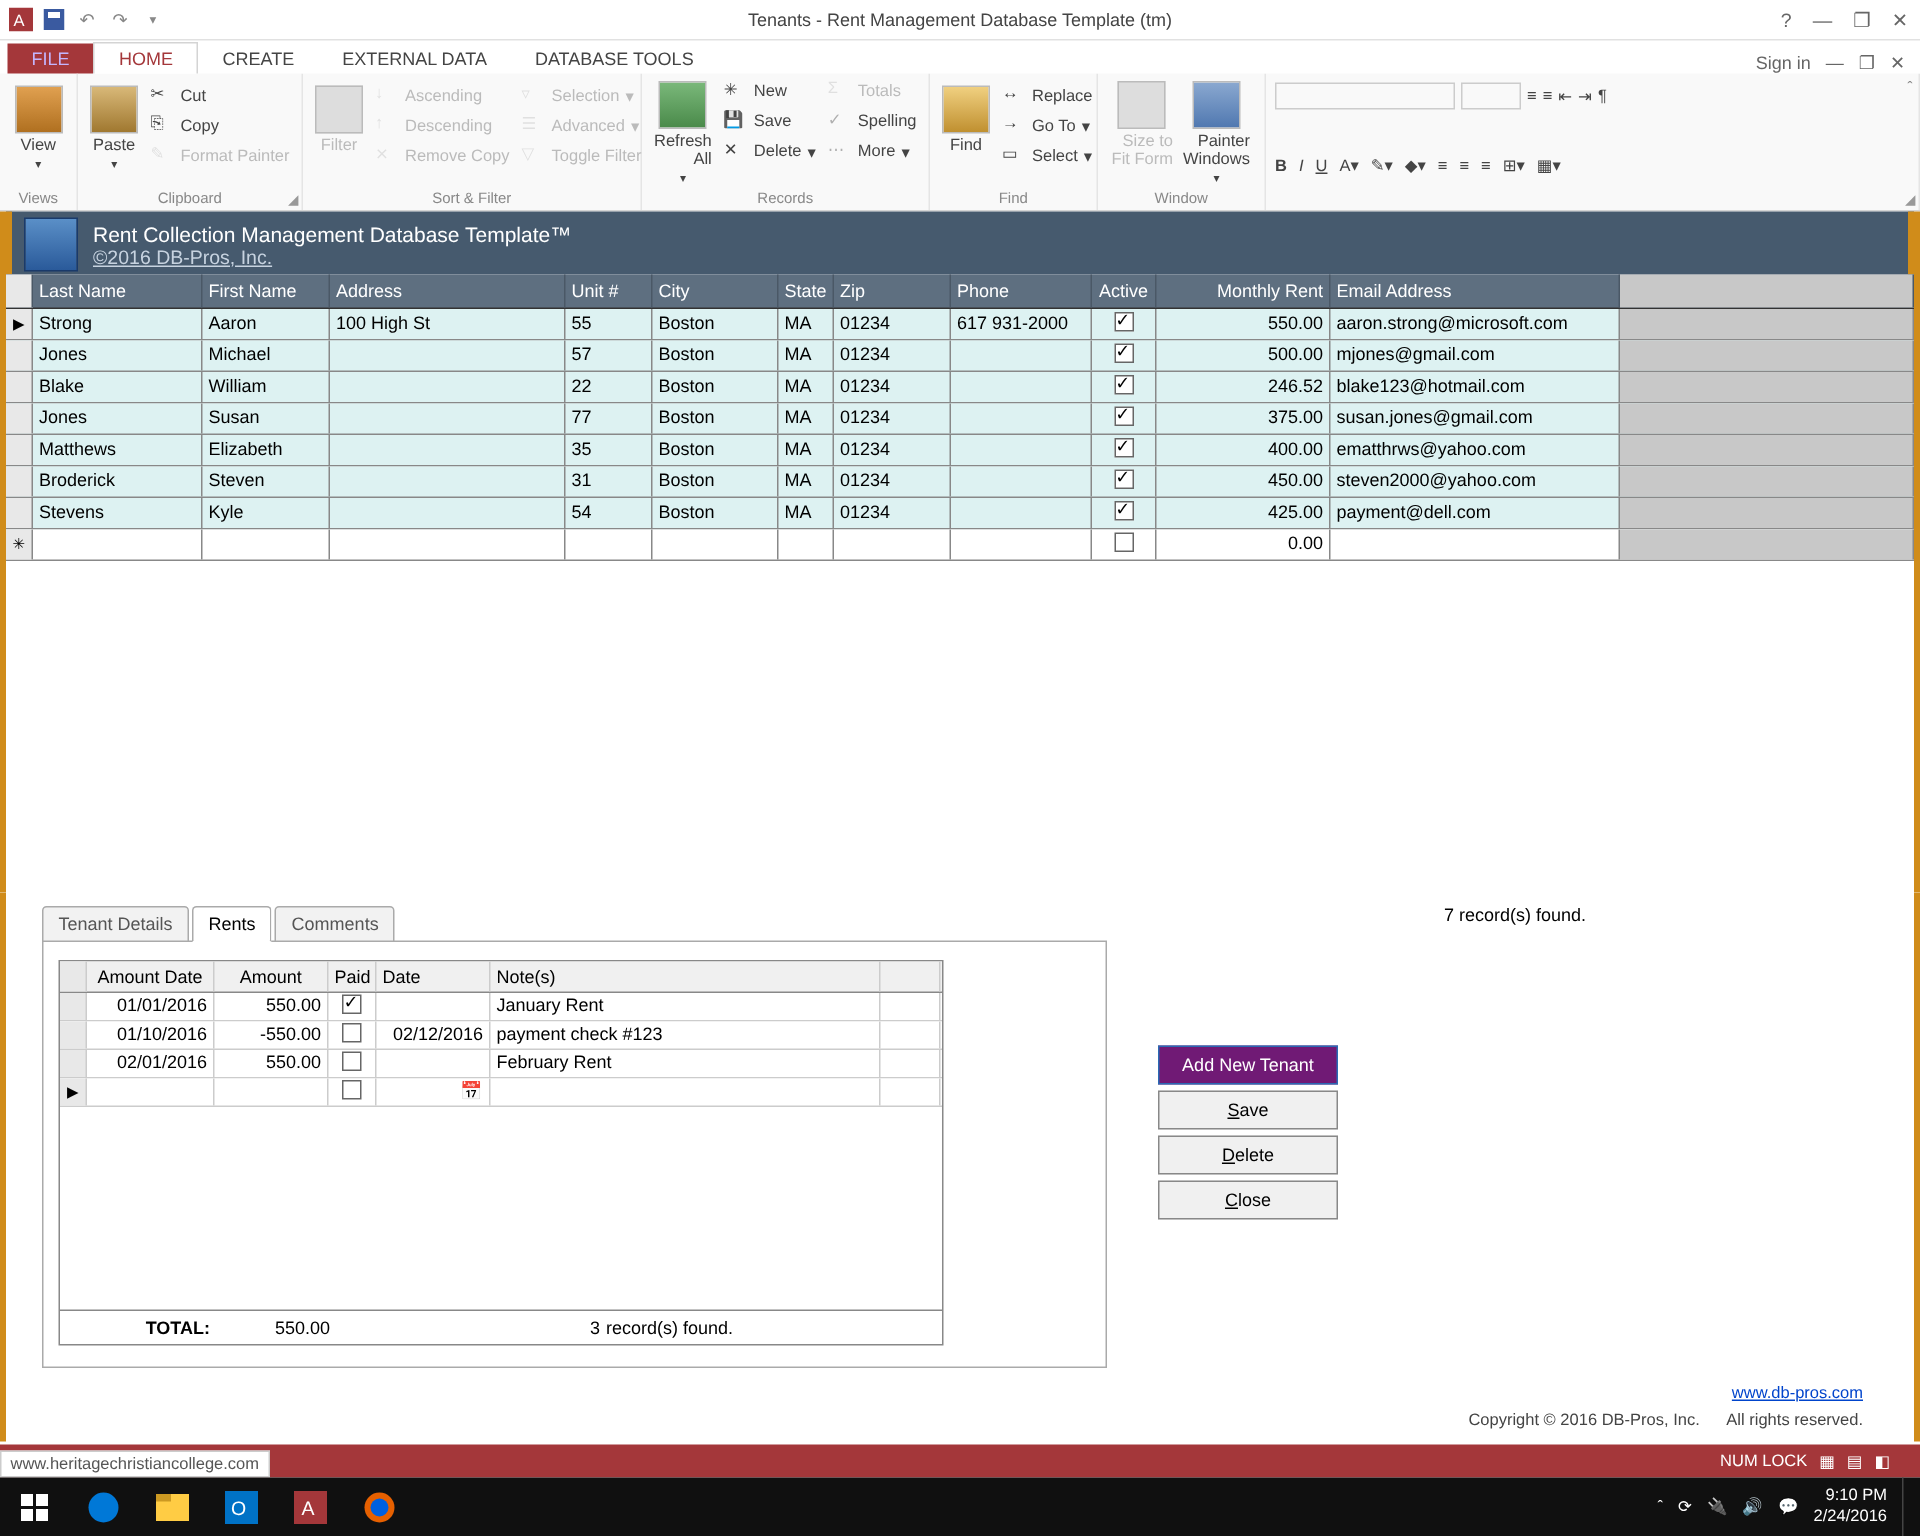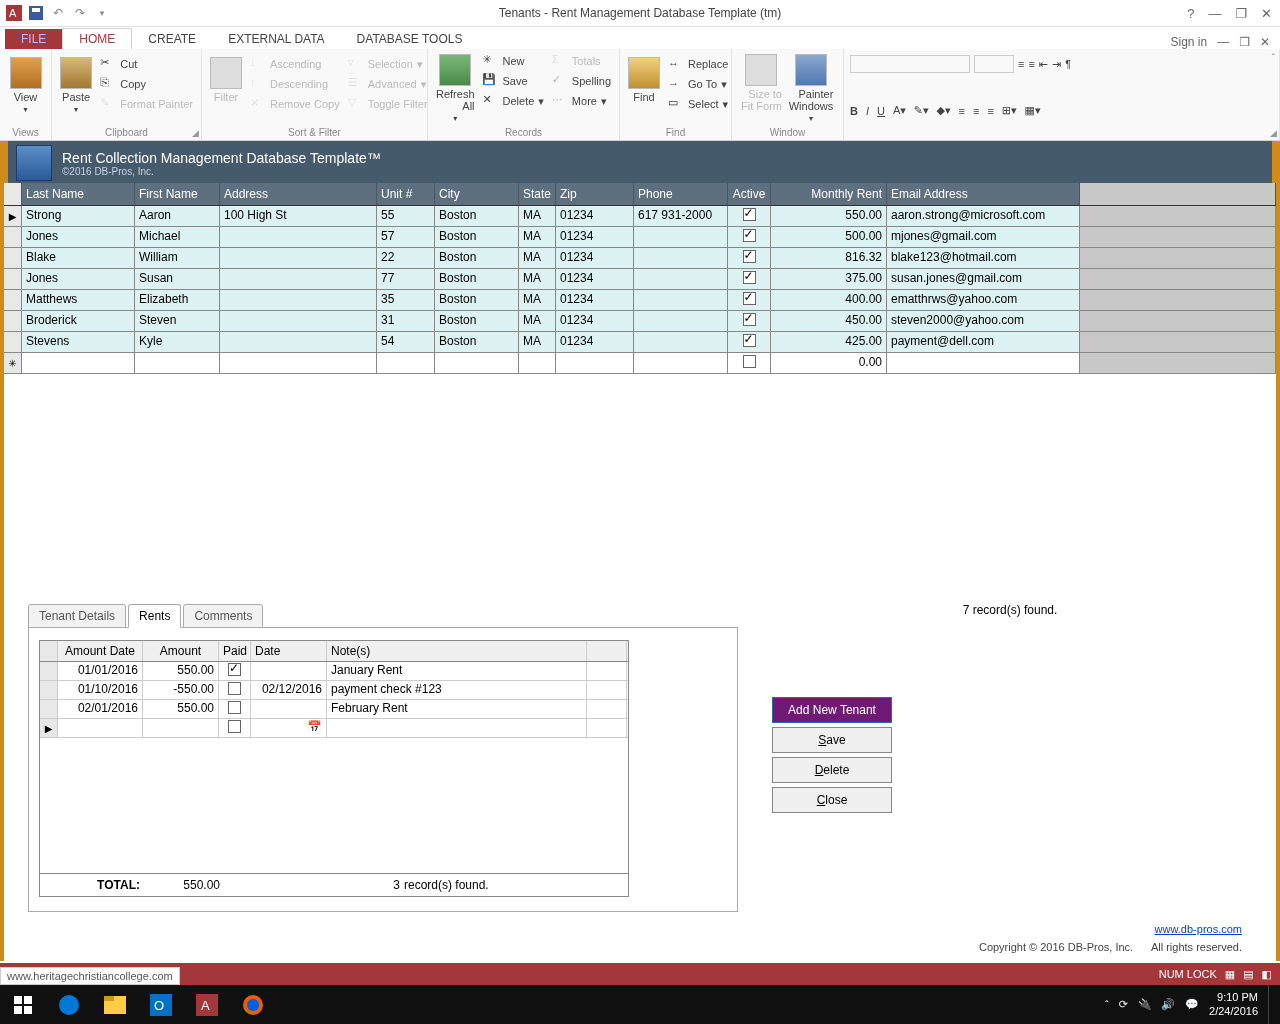--- a/index.html
+++ b/index.html
@@ -32,21 +32,21 @@
 .rrow { display: flex; align-items: center; gap: 4px; cursor: pointer; white-space: nowrap; padding: 1px 2px;}
 .rrow .sic { width: 16px; height: 16px; display: inline-block; }
 .greyed { color: #bbb; }
 .greyed .sic { opacity: 0.4; }
 .launcher { position: absolute; right: 2px; bottom: 2px; font-size: 9px; color: #999; }
 
 
 .form-header { background: #465A6E; color: #fff; padding: 4px 8px 2px; display: flex; align-items: center; gap: 10px; border-left: 4px solid #d08c1a; border-right: 4px solid #d08c1a;}
 .form-header .logo { width: 36px; height: 36px; background: linear-gradient(#5a8fc7, #2a5a9a); border: 1px solid #1a3a6a; }
 .form-header .ftitle { font-size: 14px; }
-.form-header .fcopy { font-size: 10px; color: #c7d3e0; display: block; }
+.form-header .fcopy { font-size: 13px; color: #c7d3e0; display: block; text-decoration: underline; }
 
 
 .main-wrap { border-left: 4px solid #d08c1a; border-right: 4px solid #d08c1a; }
 .tenant-header { background: #5E6F80; color: #fff; display: flex; font-size: 12px; border-bottom: 1px solid #333; }
 .tenant-header > div { padding: 4px 4px; border-right: 1px solid #4a5866; }
 .trow { display: flex; background: #DDF2F2; border-bottom: 1px solid #888; font-size: 12px; }
 .trow.new { background: #fff; }
 .trow > div { padding: 2px 4px; border-right: 1px solid #888; overflow: hidden; white-space: nowrap; }
 .rsel { width: 18px; background: #e8e8e8; text-align: center; font-size: 10px; display: flex; align-items: center; justify-content: center; }
 .col-last { width: 113px; }
@@ -86,21 +86,21 @@
 
 .rightcol { flex: 1; padding-top: 0; font-size: 12px; }
 .records-found { text-align: center; margin-bottom: 80px; }
 .btns { display: flex; flex-direction: column; gap: 4px; width: 120px; margin-left: 4px; }
 .btn { border: 1px solid #888; padding: 5px 0; text-align: center; font-size: 12px; background: #f0f0f0; cursor: pointer; }
 .btn.primary { background: #701a75; color: #fff; border-color: #2a6ab4; }
 .footer-links { text-align: right; margin-top: 110px; font-size: 11px; color: #444; padding-right: 10px;}
 .footer-links a { color: #0044cc; text-decoration: underline; display: block; margin-bottom: 6px;}
 
 
-.statusbar { position: absolute; bottom: 39px; left: 0; right: 0; height: 22px; background: #A4373A; color: #fff; display: flex; align-items: center; padding: 0 8px; font-size: 11px; }
+.statusbar { position: absolute; bottom: 39px; left: 0; right: 0; height: 22px; background: #A4373A; color: #fff; display: flex; align-items: center; padding: 0 20px; font-size: 11px; }
 .statusbar .right { margin-left: auto; display: flex; gap: 8px; align-items: center; }
 
 
 .url-overlay { position: absolute; bottom: 39px; left: 0; background: #fff; color: #555; font-size: 11px; padding: 2px 6px; border: 1px solid #ccc; }
 
 
 .taskbar { position: absolute; bottom: 0; left: 0; right: 0; height: 39px; background: #101010; display: flex; align-items: center; }
 .task-item { width: 46px; height: 39px; display: flex; align-items: center; justify-content: center; cursor: pointer; }
 .taskbar .tray { margin-left: auto; color: #fff; display: flex; align-items: center; gap: 10px; padding-right: 6px; font-size: 11px; }
 .clock { text-align: right; line-height: 1.2; }
@@ -379,21 +379,21 @@
         <div class="rsel"></div>
     <div class="col-last">Blake</div>
     <div class="col-first">William</div>
     <div class="col-addr"></div>
     <div class="col-unit">22</div>
     <div class="col-city">Boston</div>
     <div class="col-state">MA</div>
     <div class="col-zip">01234</div>
     <div class="col-phone"></div>
     <div class="col-active"><span class="chk on"></span></div>
-    <div class="col-rent">816.32</div>
+    <div class="col-rent">246.52</div>
     <div class="col-email">blake123@hotmail.com</div>
     <div class="col-pad"></div>
       </div>
       <div class="trow">
         <div class="rsel"></div>
     <div class="col-last">Jones</div>
     <div class="col-first">Susan</div>
     <div class="col-addr"></div>
     <div class="col-unit">77</div>
     <div class="col-city">Boston</div>

